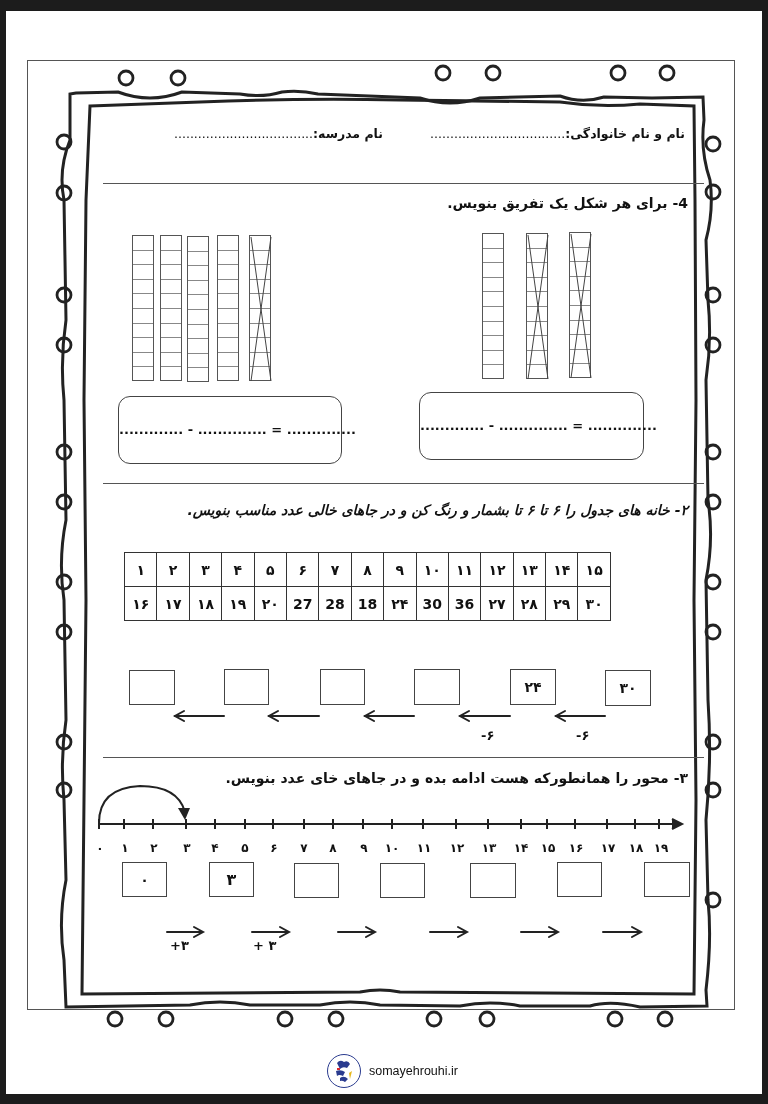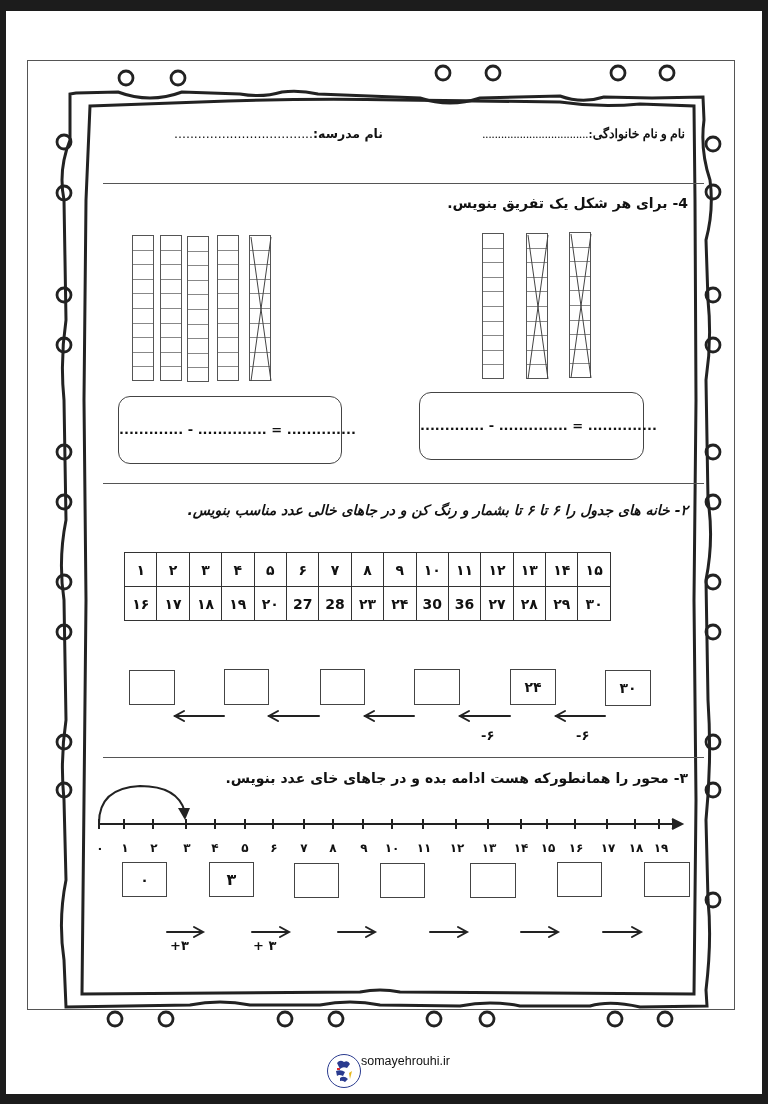--- a/index.html
+++ b/index.html
@@ -17,21 +17,21 @@
   .bar { position:absolute; width:22px; height:146px; border:1.2px solid #555; box-sizing:border-box; }
   .bar .cell { height:14.6px; border-bottom:1px solid #888; box-sizing:border-box; }
   .bar svg { position:absolute; left:0; top:0; }
   .eqbox { position:absolute; border:1.6px solid #444; border-radius:12px; box-sizing:border-box; }
   .eqtext { position:absolute; left:0; right:0; top:25px; text-align:center; font-size:13px; font-weight:bold; letter-spacing:0; white-space:nowrap; }
   table.numtab { position:absolute; left:124px; top:552px; border-collapse:collapse; }
   table.numtab td { width:31.4px; height:33px; border:1.5px solid #333; text-align:center; font-size:14px; font-weight:bold; padding:0; }
   .sq { position:absolute; border:1.5px solid #444; box-sizing:border-box; display:flex; align-items:center; justify-content:center; font-weight:bold; font-size:14px; }
   .lbl { position:absolute; font-size:13px; font-weight:bold; white-space:nowrap; }
   .tick-lbl { position:absolute; top:841px; font-size:12px; font-weight:bold; transform:translateX(-50%); white-space:nowrap; }
-  .footer { position:absolute; left:327px; top:1054px; display:flex; gap:0; }
+  .footer { position:absolute; left:327px; top:1054px; display:flex; align-items:center; gap:8px; }
   .logo { width:34px; height:34px; border-radius:50%; border:1.5px solid #2a3b8f; box-sizing:border-box; position:relative; background:#fff; }
   .site { font-size:12.5px; color:#111; font-family:"Liberation Sans", sans-serif; }
 </style>
 </head>
 <body>
 
 <div class="sheet"></div>
 <div class="thin-frame"></div>
 
 <svg class="deco" width="768" height="1104">
@@ -77,21 +77,21 @@
       <circle cx="166" cy="1019" r="7"></circle>
     <circle cx="285" cy="1019" r="7"></circle>
       <circle cx="336" cy="1019" r="7"></circle>
     <circle cx="434" cy="1019" r="7"></circle>
       <circle cx="487" cy="1019" r="7"></circle>
     <circle cx="615" cy="1019" r="7"></circle>
       <circle cx="665" cy="1019" r="7"></circle>
   </g>
 </svg>
 
-<div class="hdr rtl" style="right:83px; top:126px;font-family:Liberation Serif, serif;">
+<div class="hdr rtl" style="right:83px; top:126px;">
   <span>نام و نام خانوادگی:</span><span style="font-weight:normal;">..................................</span>
 </div>
 <div class="hdr rtl" style="right:385px; top:126px;">
   <span>نام مدرسه:</span><span style="font-weight:normal;">...................................</span>
 </div>
 
 <div class="hr" style="top:183px;"></div>
 
 <div class="q" style="right:80px; top:195px;">4- برای هر شکل یک تفریق بنویس.</div>
 
@@ -237,21 +237,21 @@
     <td>۱۵</td>
   </tr>
   <tr>
     <td>۱۶</td>
     <td>۱۷</td>
     <td>۱۸</td>
     <td>۱۹</td>
     <td>۲۰</td>
     <td>27</td>
     <td>28</td>
-    <td>۲۳</td>
+    <td>18</td>
     <td>۲۴</td>
     <td>30</td>
     <td>36</td>
     <td>۲۷</td>
     <td>۲۸</td>
     <td>۲۹</td>
     <td>۳۰</td>
   </tr>
 </tbody>
   </table>

